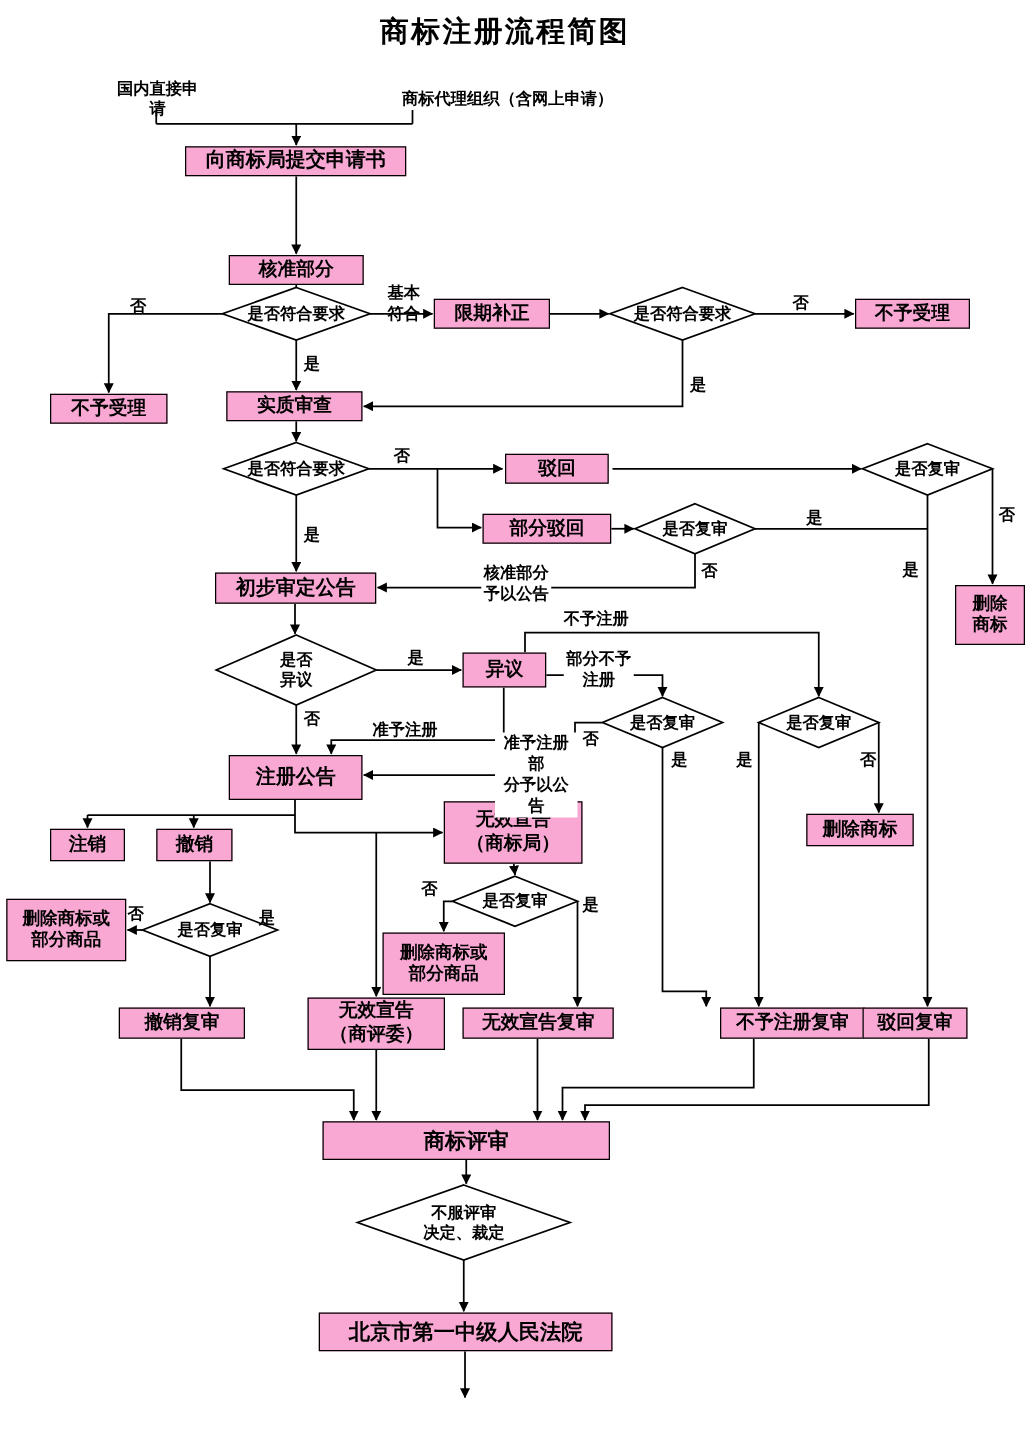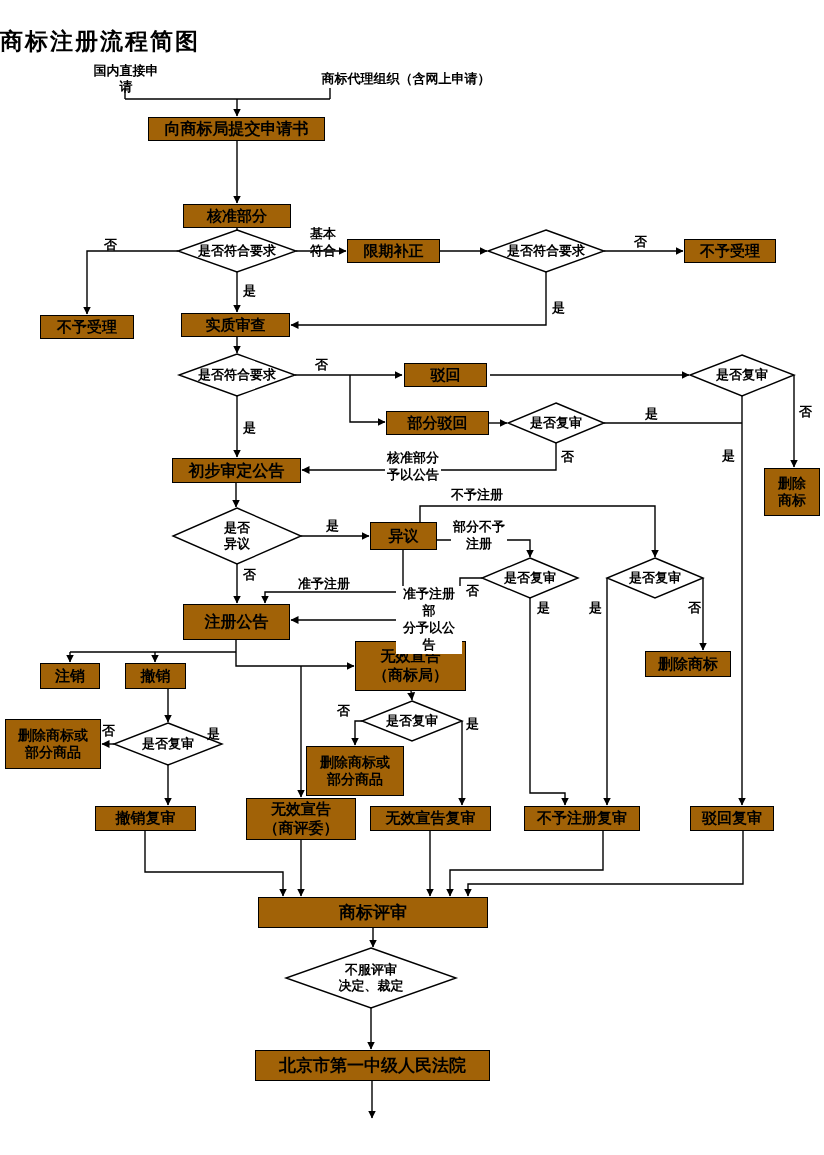--- a/index.html
+++ b/index.html
@@ -1,23 +1,23 @@
 <!DOCTYPE html>
 <html><head>
 <meta charset="utf-8">
 <style>
   *{margin:0;padding:0;box-sizing:border-box}
   html,body{background:#fff}
   body{width:824px;height:1155px;font-family:"Liberation Serif","DejaVu Serif",serif;color:#000}
   .stage{position:relative;width:824px;height:1155px;background:#fff;overflow:hidden}
   .lines{position:absolute;left:0;top:0}
-  .title{position:absolute;left:0;top:26px;width:808px;text-align:left;font-size:23px;font-weight:bold;letter-spacing:2px}
+  .title{position:absolute;left:0;top:10px;width:808px;text-align:center;font-size:23px;font-weight:bold;letter-spacing:2px}
   .node{position:absolute;display:flex;align-items:center;justify-content:center;text-align:center;
         white-space:pre-line;font-weight:bold;line-height:1.25;font-size:15px}
-  .box{border:1px solid #000;background:#a16207}
+  .box{border:1px solid #000;background:#f9a8d4}
   .plain{font-size:13px}
   .dtext{font-size:13px}
   .sm{font-size:14px}
   .md{font-size:16px}
   .lg{font-size:17px}
   .elabel{position:absolute;font-size:13px;font-weight:bold;white-space:pre-line;text-align:center;line-height:1.3}
   .bg{background:#fff;padding:0 1px}
 </style>
 </head>
 <body>
@@ -122,21 +122,21 @@
 （商标局）</div>
   <div class="node box sm" style="left:5px;top:719px;width:96px;height:50px">删除商标或
 部分商品</div>
   <div class="node box sm" style="left:306px;top:746px;width:98px;height:50px">删除商标或
 部分商品</div>
   <div class="node box" style="left:645px;top:651px;width:86px;height:26px">删除商标</div>
   <div class="node box" style="left:95px;top:806px;width:101px;height:25px">撤销复审</div>
   <div class="node box" style="left:246px;top:798px;width:110px;height:42px">无效宣告
 （商评委）</div>
   <div class="node box" style="left:370px;top:806px;width:121px;height:25px">无效宣告复审</div>
-  <div class="node box" style="left:524px;top:806px;width:116px;height:25px">不予注册复审</div>
+  <div class="node box" style="left:576px;top:806px;width:116px;height:25px">不予注册复审</div>
   <div class="node box" style="left:690px;top:806px;width:84px;height:25px">驳回复审</div>
   <div class="node box lg" style="left:258px;top:897px;width:230px;height:31px">商标评审</div>
   <div class="node box lg" style="left:255px;top:1050px;width:235px;height:31px">北京市第一中级人民法院</div>
 
   <div class="node dtext" style="left:179px;top:242px;width:116px;height:18px">是否符合要求</div>
   <div class="node dtext" style="left:488px;top:242px;width:116px;height:18px">是否符合要求</div>
   <div class="node dtext" style="left:179px;top:366px;width:116px;height:18px">是否符合要求</div>
   <div class="node dtext" style="left:690px;top:366px;width:104px;height:18px">是否复审</div>
   <div class="node dtext" style="left:508px;top:414px;width:96px;height:18px">是否复审</div>
   <div class="node dtext" style="left:177px;top:520px;width:120px;height:32px">是否

